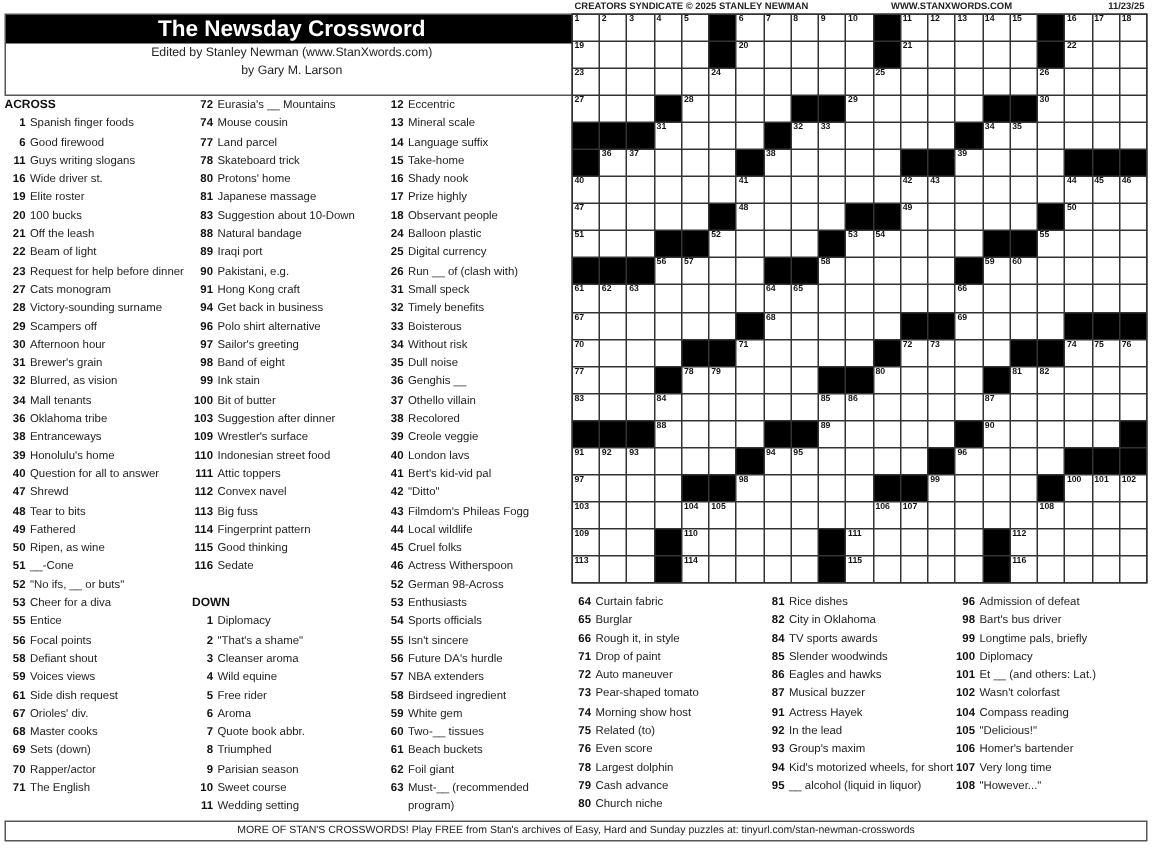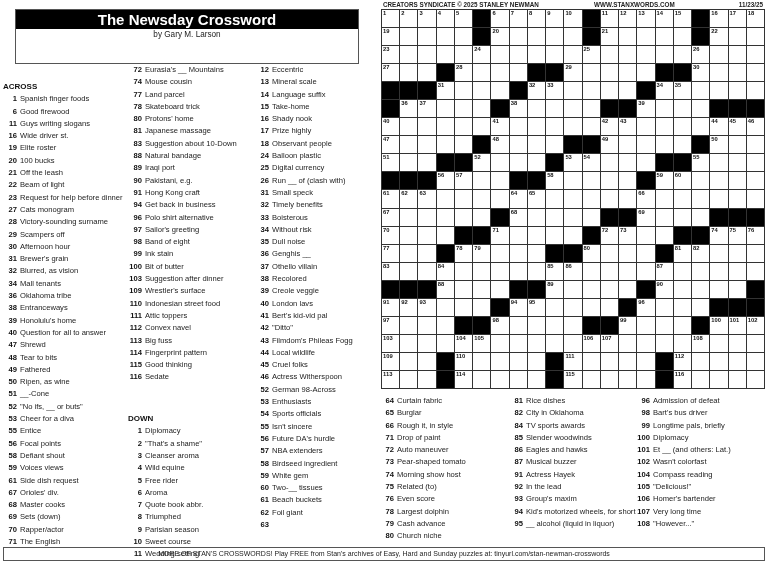--- a/index.html
+++ b/index.html
@@ -1,25 +1,25 @@
 <!DOCTYPE html>
 <html><head>
 <meta charset="utf-8">
 <style>
   * { box-sizing: border-box; margin: 0; padding: 0; }
   html, body { width: 768px; height: 565px; background: #ffffff; overflow: hidden; }
   body { position: relative; font-family: "Liberation Sans", sans-serif; color: #111; }
 
-  .header-box { position: absolute; left: 15px; top: 9px; width: 344px; height: 55px; border: 1px solid #555; background: #fff; }
+  .header-box { position: absolute; left: 3px; top: 9px; width: 383px; height: 55px; border: 1px solid #555; background: #fff; }
   .header-title { background: #000; color: #fff; height: 19px; font-weight: bold; font-size: 15px; line-height: 19px; text-align: center; }
   .header-line { font-size: 8.2px; text-align: center; line-height: 11.5px; color: #222; }
   .header-line.bold { font-weight: bold; color: #111; }
 
   .col { position: absolute; font-size: 7.6px; line-height: 12.3px; }
-  .col .sec-title { font-weight: bold; font-size: 8px; height: 12.3px; line-height: 12.3px; margin-top: 17px; }
+  .col .sec-title { font-weight: bold; font-size: 8px; height: 12.3px; line-height: 12.3px; }
   .clue { display: flex; white-space: nowrap; color: #222; }
   .clue .num { font-weight: bold; width: 17px; text-align: right; padding-right: 3px; flex: none; color: #111; }
   .clue .txt { flex: 1; white-space: normal; }
   .clue .txt.italic { }
   .gap { height: 12.3px; }
 
   .grid-header { position: absolute; top: 1px; left: 381px; width: 384px; height: 8px; font-size: 6.3px; font-weight: bold; line-height: 8px; color: #222; }
   .grid-header .l { position: absolute; left: 2px; }
   .grid-header .c { position: absolute; left: 213px; }
   .grid-header .r { position: absolute; right: 2px; }
@@ -29,20 +29,21 @@
   .cell.black { background: #000; }
   .cell .cn { position: absolute; top: 0px; left: 1px; font-size: 5.8px; line-height: 7px; font-weight: bold; color: #111; }
 
   .footer { position: absolute; left: 3px; top: 547px; width: 762px; height: 14px; border: 1px solid #555; font-size: 7px; line-height: 12px; text-align: center; color: #222; }
 </style>
 </head>
 <body>
 
 <div class="header-box">
   <div class="header-title">The Newsday Crossword</div>
+  <div class="header-line">Edited by Stanley Newman (www.StanXwords.com)</div>
   <div class="header-line">by Gary M. Larson</div>
 </div>
 
 <div class="col" id="col0" style="left:3px; top:64px; width:125px;">
     <div class="sec-title">ACROSS</div>
     <div class="clue">
       <span class="num">1</span>
       <span class="txt">Spanish finger foods</span>
     </div>
     <div class="clue">
@@ -486,20 +487,21 @@
     <div class="clue">
       <span class="num">61</span>
       <span class="txt">Beach buckets</span>
     </div>
     <div class="clue">
       <span class="num">62</span>
       <span class="txt">Foil giant</span>
     </div>
     <div class="clue">
       <span class="num">63</span>
+      <span class="txt">Must-__ (recommended program)</span>
     </div>
   </div>
 <div class="col" id="col3" style="left:380px; top:395px; width:130px;">
     <div class="clue">
       <span class="num">64</span>
       <span class="txt">Curtain fabric</span>
     </div>
     <div class="clue">
       <span class="num">65</span>
       <span class="txt">Burglar</span>

